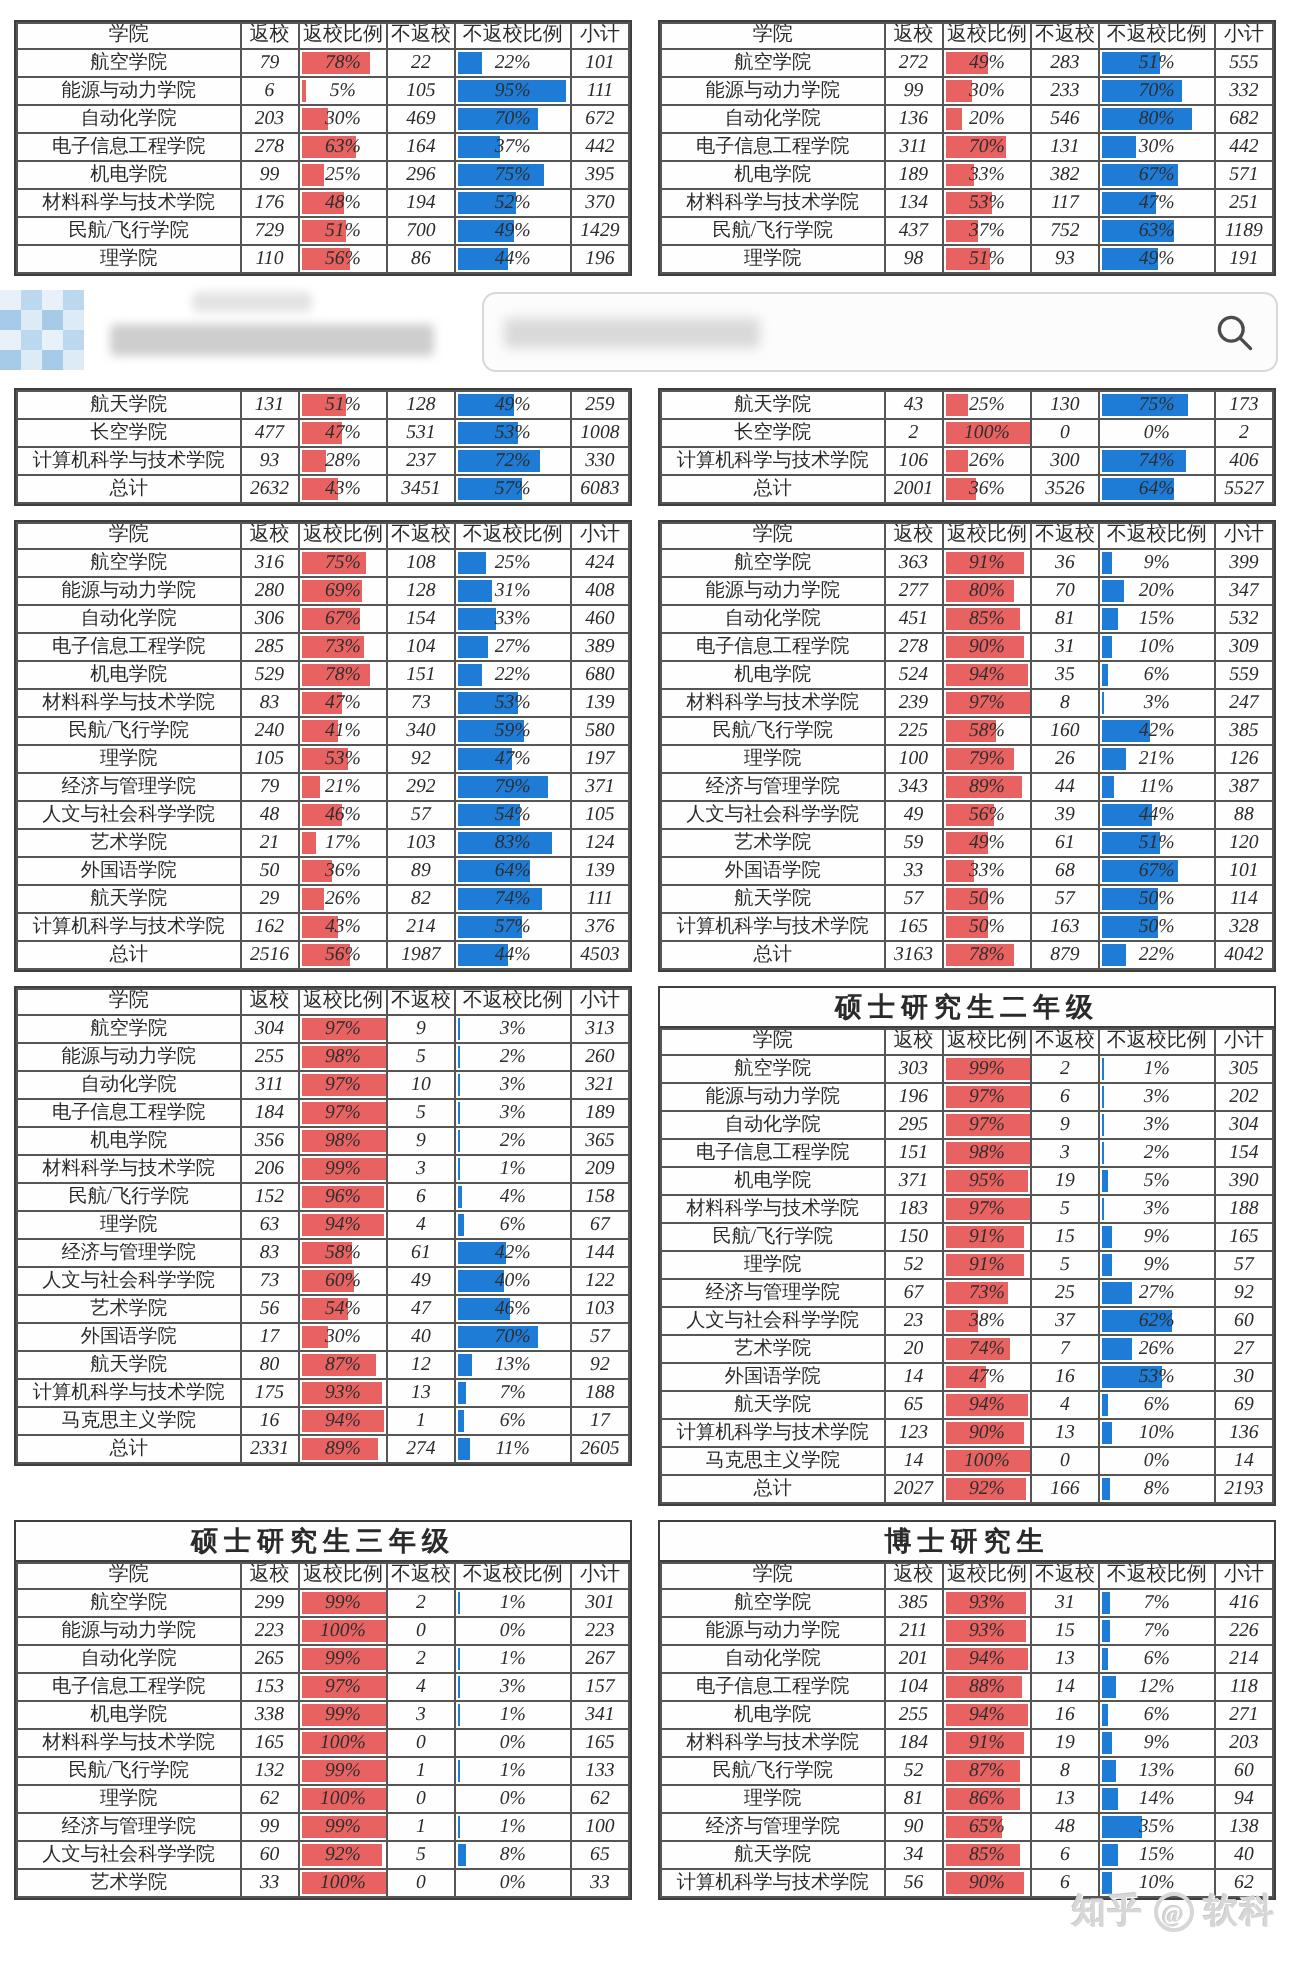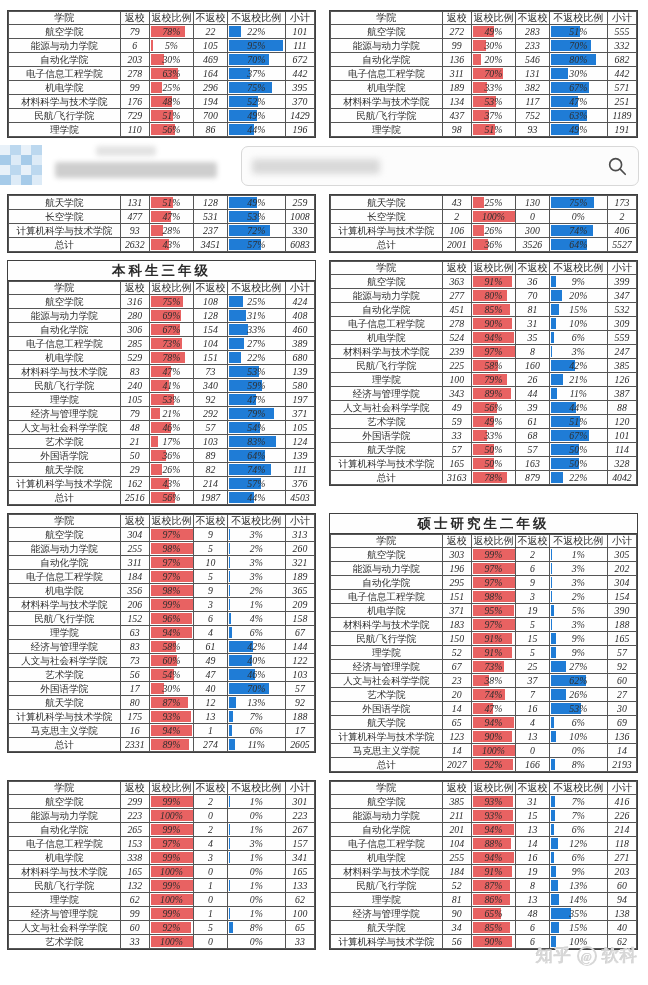--- a/index.html
+++ b/index.html
@@ -466,21 +466,20 @@
               </td>
               <td class="c-num">5527</td>
             </tr>
           </tbody>
       </table>
     </div>
   </div>
 
   <div class="trow mt">
     <div class="tgroup">
-      <div class="t-title">本科生三年级</div>
       <table>
         <colgroup>
             <col style="width:36.5%">
             <col style="width:9.5%">
             <col style="width:14.5%">
             <col style="width:11%">
             <col style="width:19%">
             <col style="width:9.5%">
           </colgroup>
         <tbody>
@@ -1430,20 +1429,21 @@
               </td>
               <td class="c-num">2193</td>
             </tr>
           </tbody>
       </table>
     </div>
   </div>
 
   <div class="trow mt">
     <div class="tgroup">
+      <div class="t-title">硕士研究生三年级</div>
       <table>
         <colgroup>
             <col style="width:36.5%">
             <col style="width:9.5%">
             <col style="width:14.5%">
             <col style="width:11%">
             <col style="width:19%">
             <col style="width:9.5%">
           </colgroup>
         <tbody>
@@ -1606,20 +1606,21 @@
               <td class="bar blue">
                 <span class="fill" style="width: 0%;"></span>
                 <span class="lab">0%</span>
               </td>
               <td class="c-num">33</td>
             </tr>
           </tbody>
       </table>
     </div>
     <div class="tgroup">
+      <div class="t-title">博士研究生</div>
       <table>
         <colgroup>
             <col style="width:36.5%">
             <col style="width:9.5%">
             <col style="width:14.5%">
             <col style="width:11%">
             <col style="width:19%">
             <col style="width:9.5%">
           </colgroup>
         <tbody>

